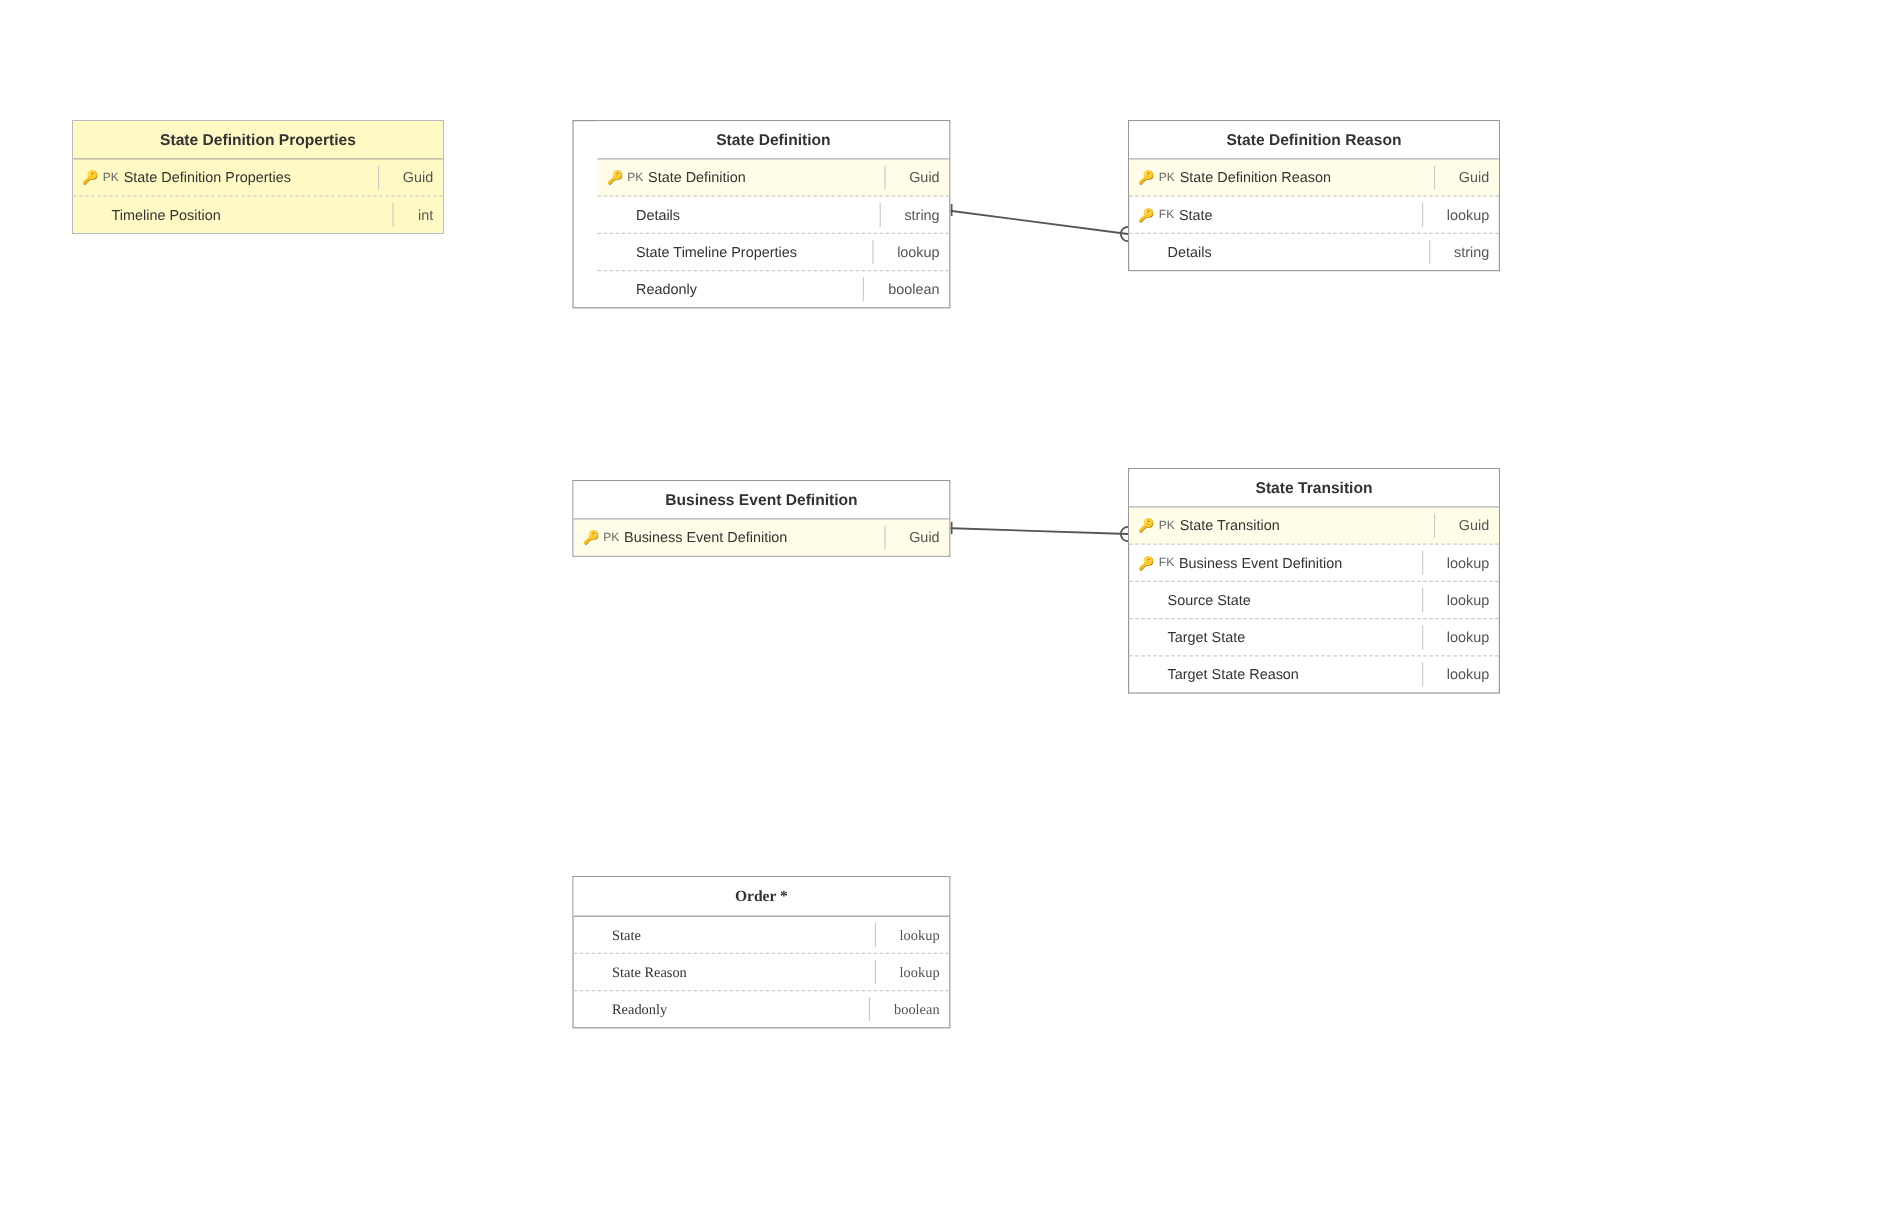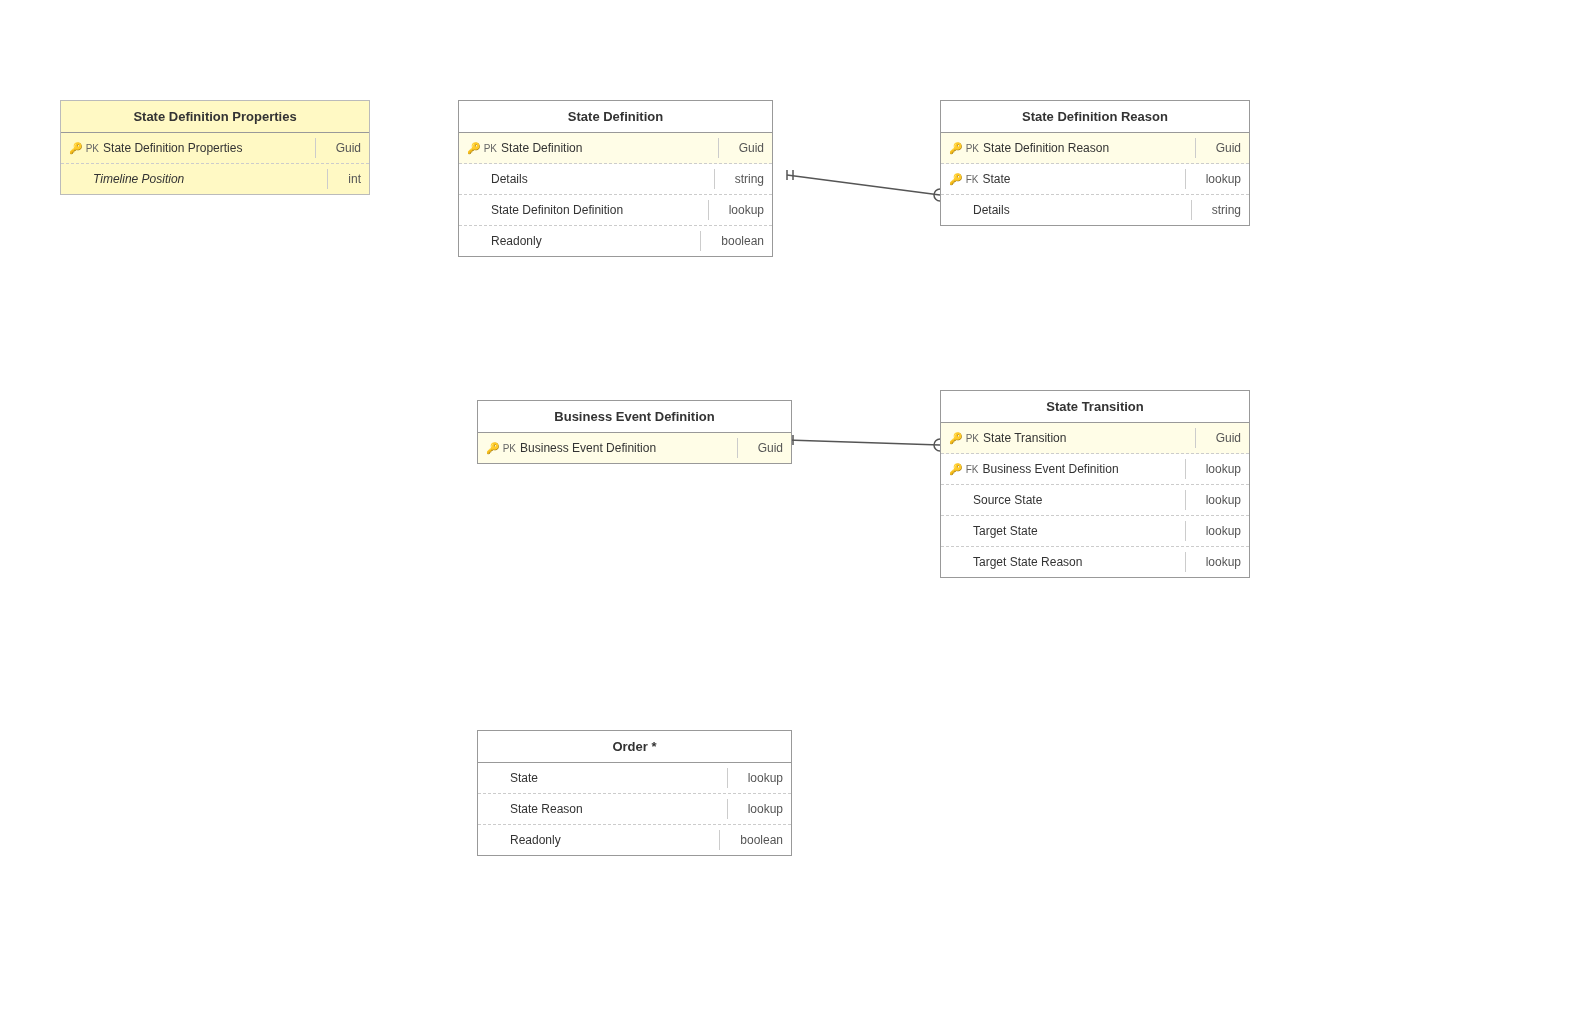--- a/index.html
+++ b/index.html
@@ -151,44 +151,44 @@
       <span>State Definition Properties</span>
     </div>
     <div class="entity-row pk-row">
       <span class="key-icon">🔑</span>
       <span class="key-label">PK</span>
       <span class="field-name">State Definition Properties</span>
       <div class="divider"></div>
       <span class="field-type">Guid</span>
     </div>
     <div class="entity-row">
-      <span class="field-name" style="padding-left: 24px; font-style: italic;">Timeline Position</span>
+      <span class="field-name" style="padding-left: 24px;">Timeline Position</span>
       <div class="divider"></div>
       <span class="field-type">int</span>
     </div>
   </div>
 
-  <div class="entity-table" style="left: 458px; top: 100px; width: 315px;">
+  <div class="entity-table" style="left: 477px; top: 100px; width: 315px; padding-left: 20px;">
     <div class="entity-header">
       <span>State Definition</span>
     </div>
     <div class="entity-row pk-row">
       <span class="key-icon">🔑</span>
       <span class="key-label">PK</span>
       <span class="field-name">State Definition</span>
       <div class="divider"></div>
       <span class="field-type">Guid</span>
     </div>
     <div class="entity-row">
       <span class="field-name" style="padding-left: 24px;">Details</span>
       <div class="divider"></div>
       <span class="field-type">string</span>
     </div>
     <div class="entity-row">
-      <span class="field-name" style="padding-left: 24px;">State Definiton Definition</span>
+      <span class="field-name" style="padding-left: 24px;">State Timeline Properties</span>
       <div class="divider"></div>
       <span class="field-type">lookup</span>
     </div>
     <div class="entity-row">
       <span class="field-name" style="padding-left: 24px;">Readonly</span>
       <div class="divider"></div>
       <span class="field-type">boolean</span>
     </div>
   </div>
 
@@ -258,21 +258,21 @@
       <div class="divider"></div>
       <span class="field-type">lookup</span>
     </div>
     <div class="entity-row">
       <span class="field-name" style="padding-left: 24px;">Target State Reason</span>
       <div class="divider"></div>
       <span class="field-type">lookup</span>
     </div>
   </div>
 
-  <div class="entity-table" style="left: 477px; top: 730px; width: 315px;">
+  <div class="entity-table" style="left: 477px; top: 730px; width: 315px; font-family: Liberation Serif, serif;">
     <div class="entity-header">
       <span>Order *</span>
     </div>
     <div class="entity-row">
       <span class="field-name" style="padding-left: 24px;">State</span>
       <div class="divider"></div>
       <span class="field-type">lookup</span>
     </div>
     <div class="entity-row">
       <span class="field-name" style="padding-left: 24px;">State Reason</span>

